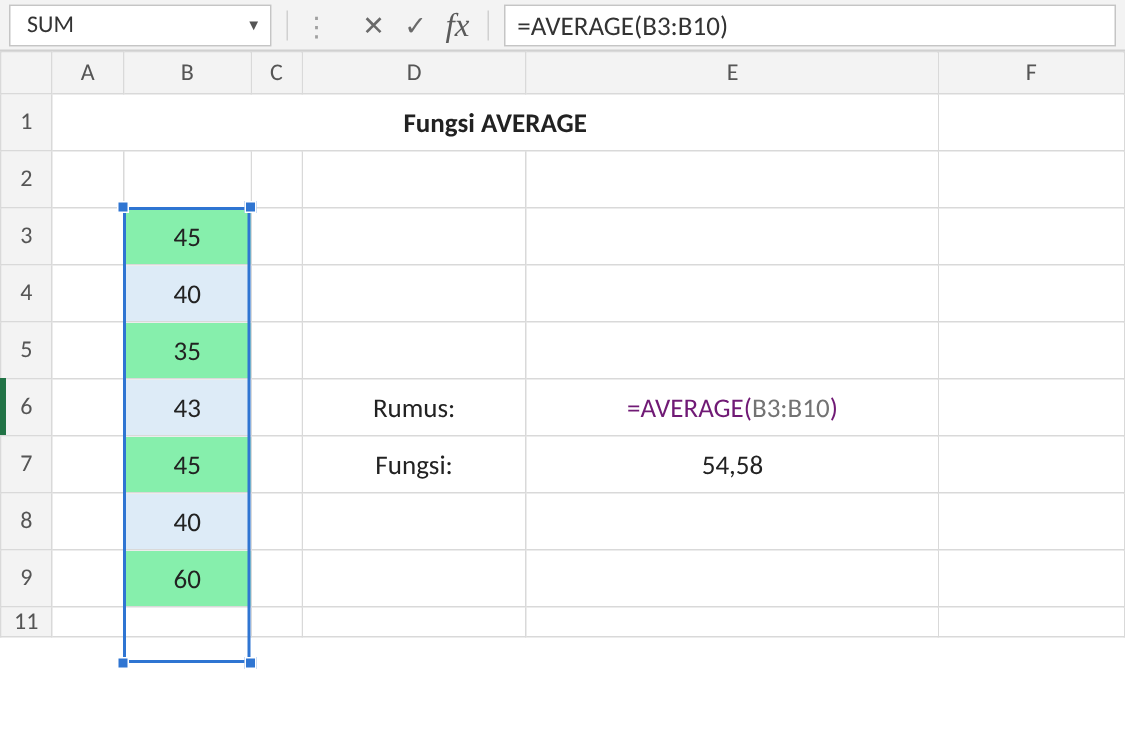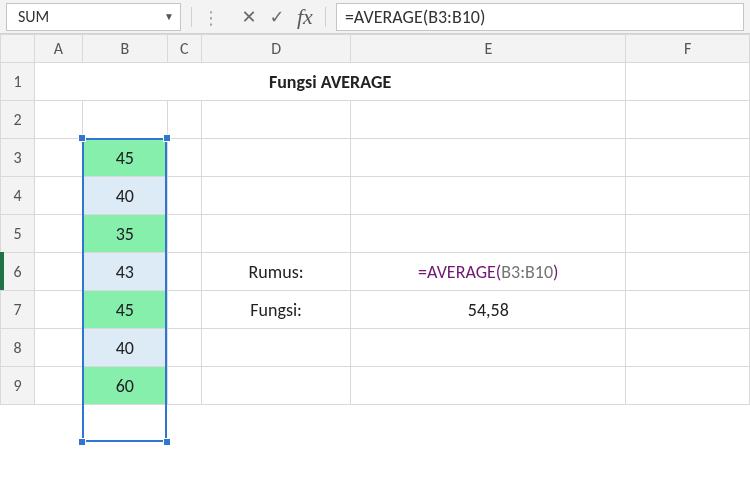--- a/index.html
+++ b/index.html
@@ -290,20 +290,29 @@
   </tr>
   <tr>
     <th>9</th>
     <td></td>
     <td class="bnum green"><span>60</span></td>
     <td></td>
           <td></td>
           <td></td>
           <td></td>
   </tr>
+  <tr style="height:18px;">
+    <th style="height:18px;">11</th>
+    <td style="height:18px;"></td>
+          <td style="height:18px;"></td>
+          <td style="height:18px;"></td>
+          <td style="height:18px;"></td>
+          <td style="height:18px;"></td>
+          <td style="height:18px;"></td>
+  </tr>
 </tbody>
     </table>
 
 <div class="marquee" style="left:82px; top:104px; width:85px; height:304px;"></div>
 <div class="handle" style="left:78px; top:100px;"></div>
 <div class="handle" style="left:163px; top:100px;"></div>
 <div class="handle" style="left:78px; top:404px;"></div>
 <div class="handle" style="left:163px; top:404px;"></div>
 <div class="row6-hl" style="top:218px; height:38px;"></div>
 </div>

